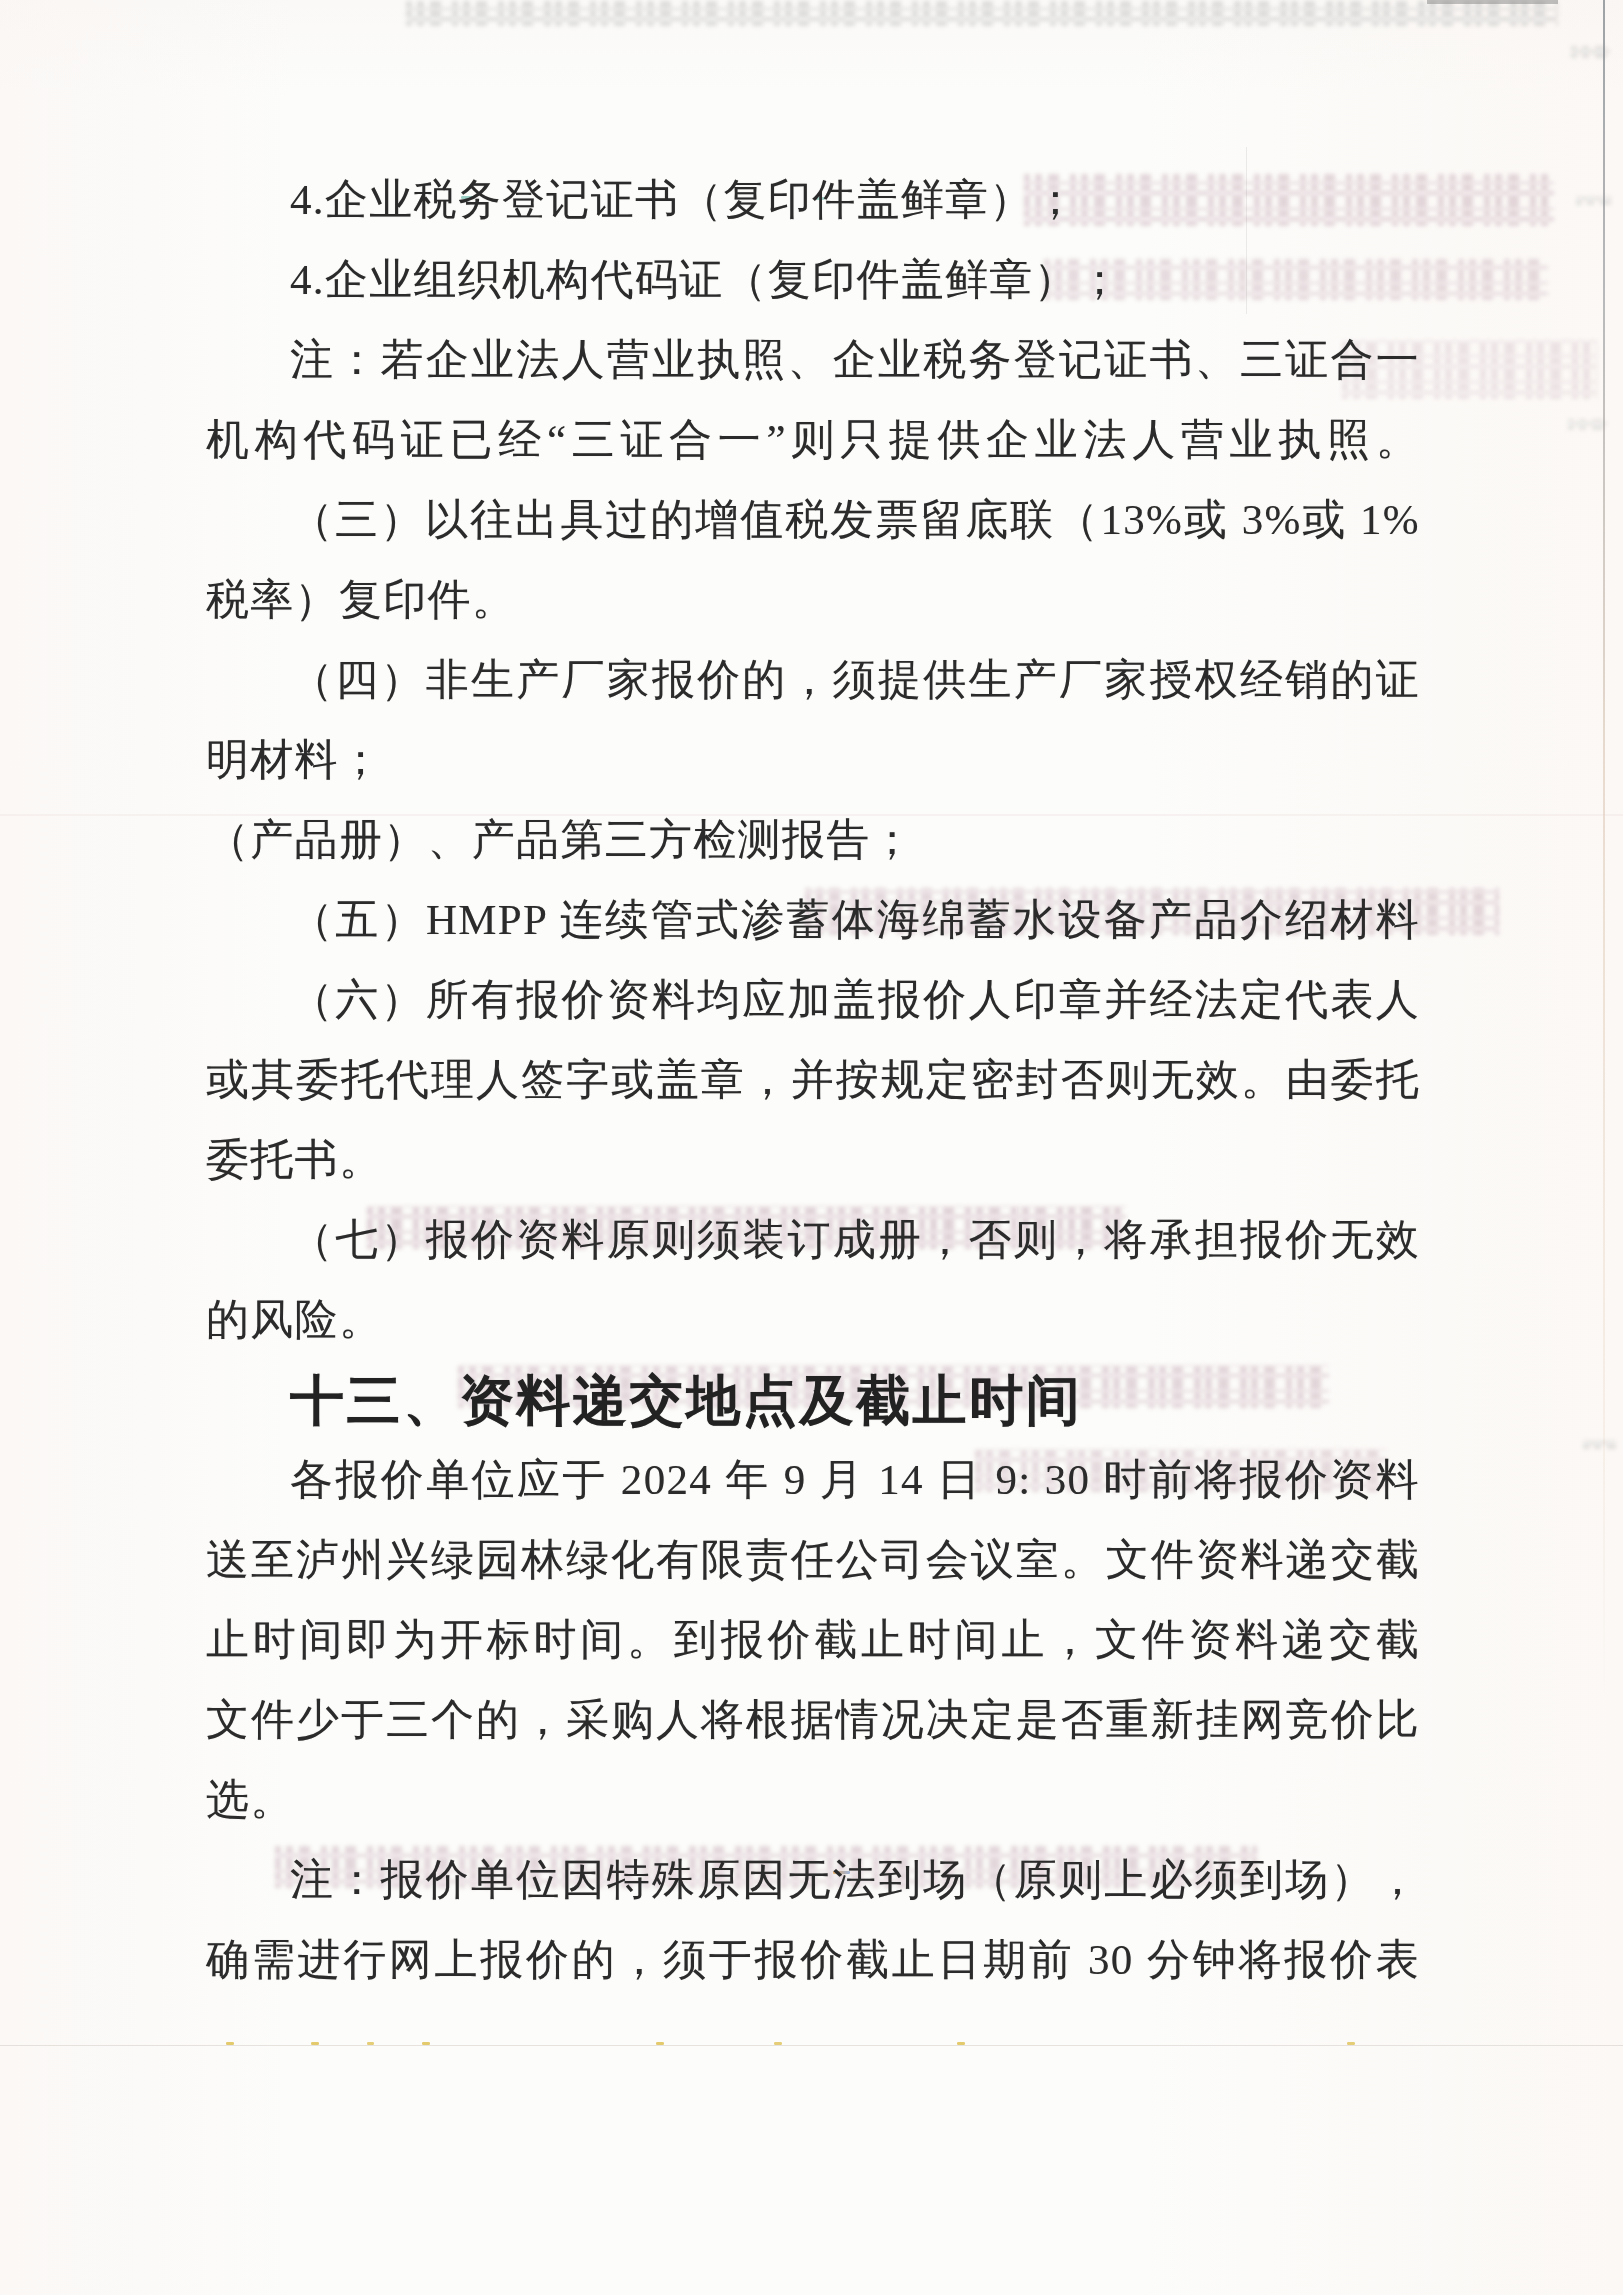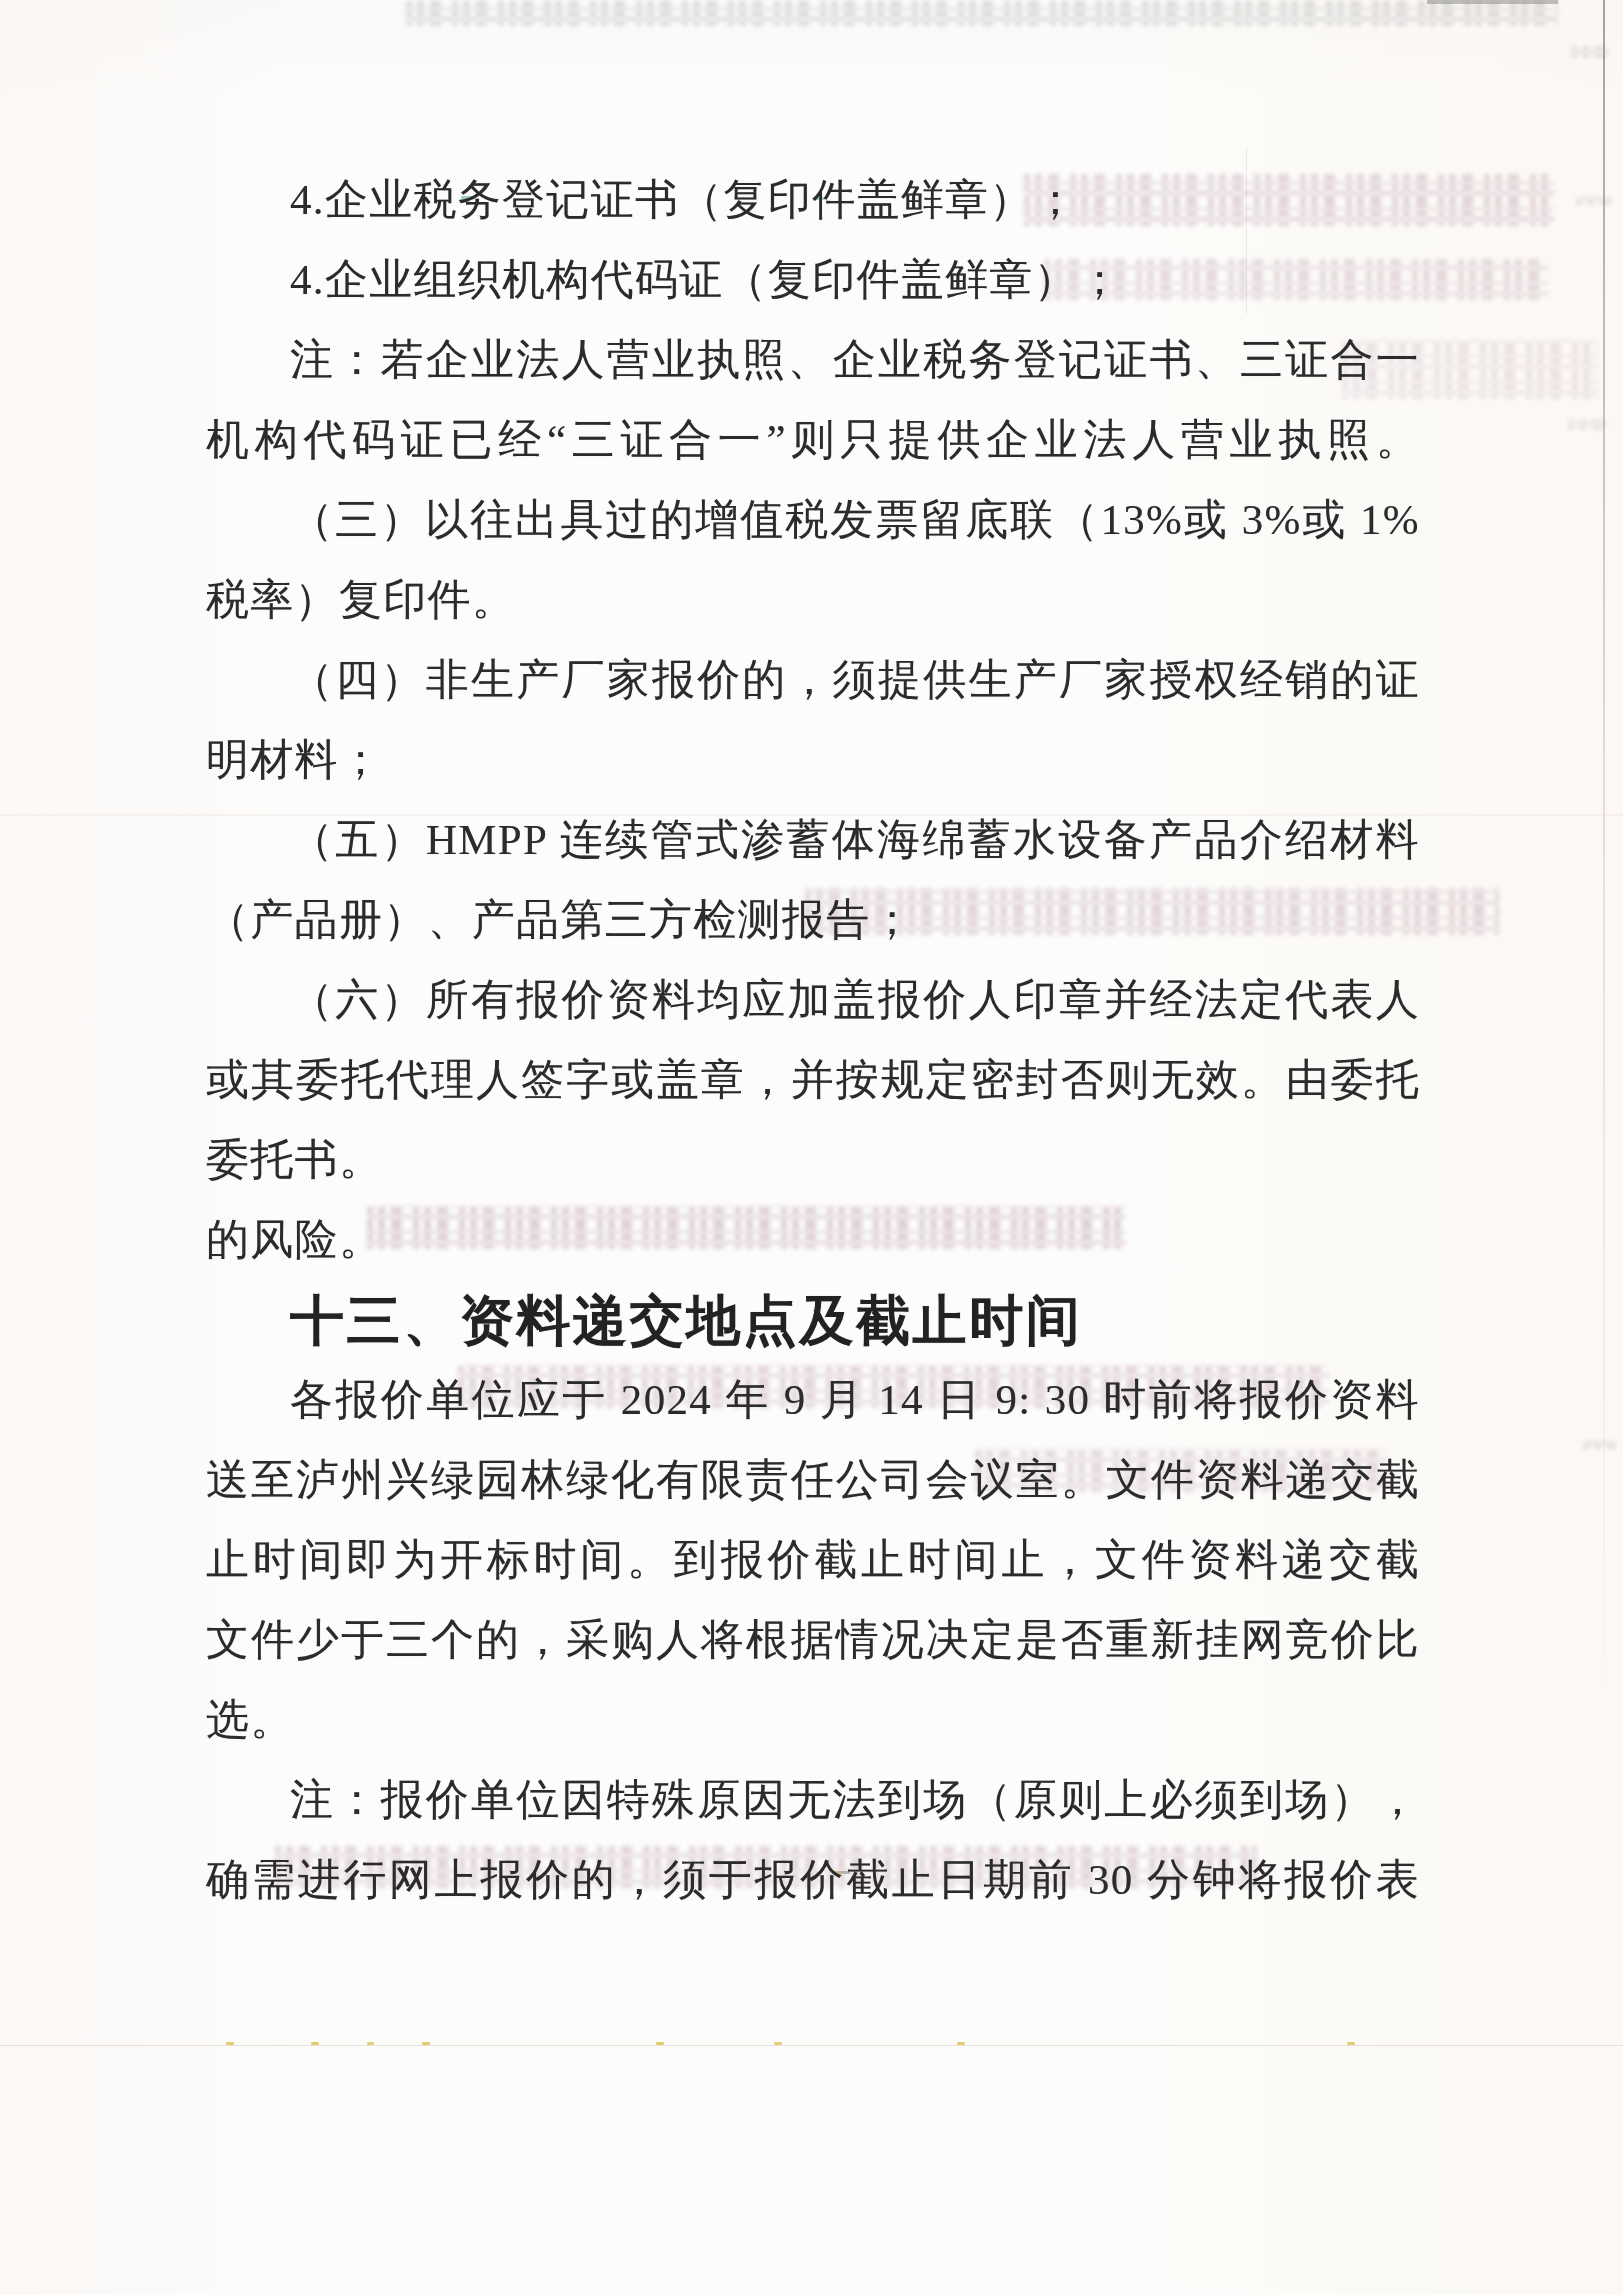--- a/index.html
+++ b/index.html
@@ -109,25 +109,26 @@
 
   <div class="text-layer">
       <div class="line indent">4.企业税务登记证书（复印件盖鲜章）；</div>
       <div class="line indent">4.企业组织机构代码证（复印件盖鲜章）；</div>
       <div class="line fill indent">注：若企业法人营业执照、企业税务登记证书、三证合一</div>
       <div class="line fill">机构代码证已经“三证合一”则只提供企业法人营业执照。</div>
       <div class="line fill indent">（三）以往出具过的增值税发票留底联（13%或 3%或 1%</div>
       <div class="line">税率）复印件。</div>
       <div class="line fill indent">（四）非生产厂家报价的，须提供生产厂家授权经销的证</div>
       <div class="line">明材料；</div>
+      <div class="line">（产品册）、产品第三方检测报告；</div>
       <div class="line fill indent">（五）HMPP 连续管式渗蓄体海绵蓄水设备产品介绍材料</div>
-      <div class="line">（产品册）、产品第三方检测报告；</div>
       <div class="line fill indent">（六）所有报价资料均应加盖报价人印章并经法定代表人</div>
       <div class="line fill">或其委托代理人签字或盖章，并按规定密封否则无效。由委托</div>
       <div class="line">委托书。</div>
+      <div class="line fill indent">（七）报价资料原则须装订成册，否则，将承担报价无效</div>
       <div class="line">的风险。</div>
       <div class="line indent heading">十三、资料递交地点及截止时间</div>
       <div class="line fill indent">各报价单位应于 2024 年 9 月 14 日 9: 30 时前将报价资料</div>
       <div class="line fill">送至泸州兴绿园林绿化有限责任公司会议室。文件资料递交截</div>
       <div class="line fill">止时间即为开标时间。到报价截止时间止，文件资料递交截</div>
       <div class="line fill">文件少于三个的，采购人将根据情况决定是否重新挂网竞价比</div>
       <div class="line">选。</div>
       <div class="line fill indent">注：报价单位因特殊原因无法到场（原则上必须到场），</div>
       <div class="line fill">确需进行网上报价的，须于报价截止日期前 30 分钟将报价表</div>
     </div>

